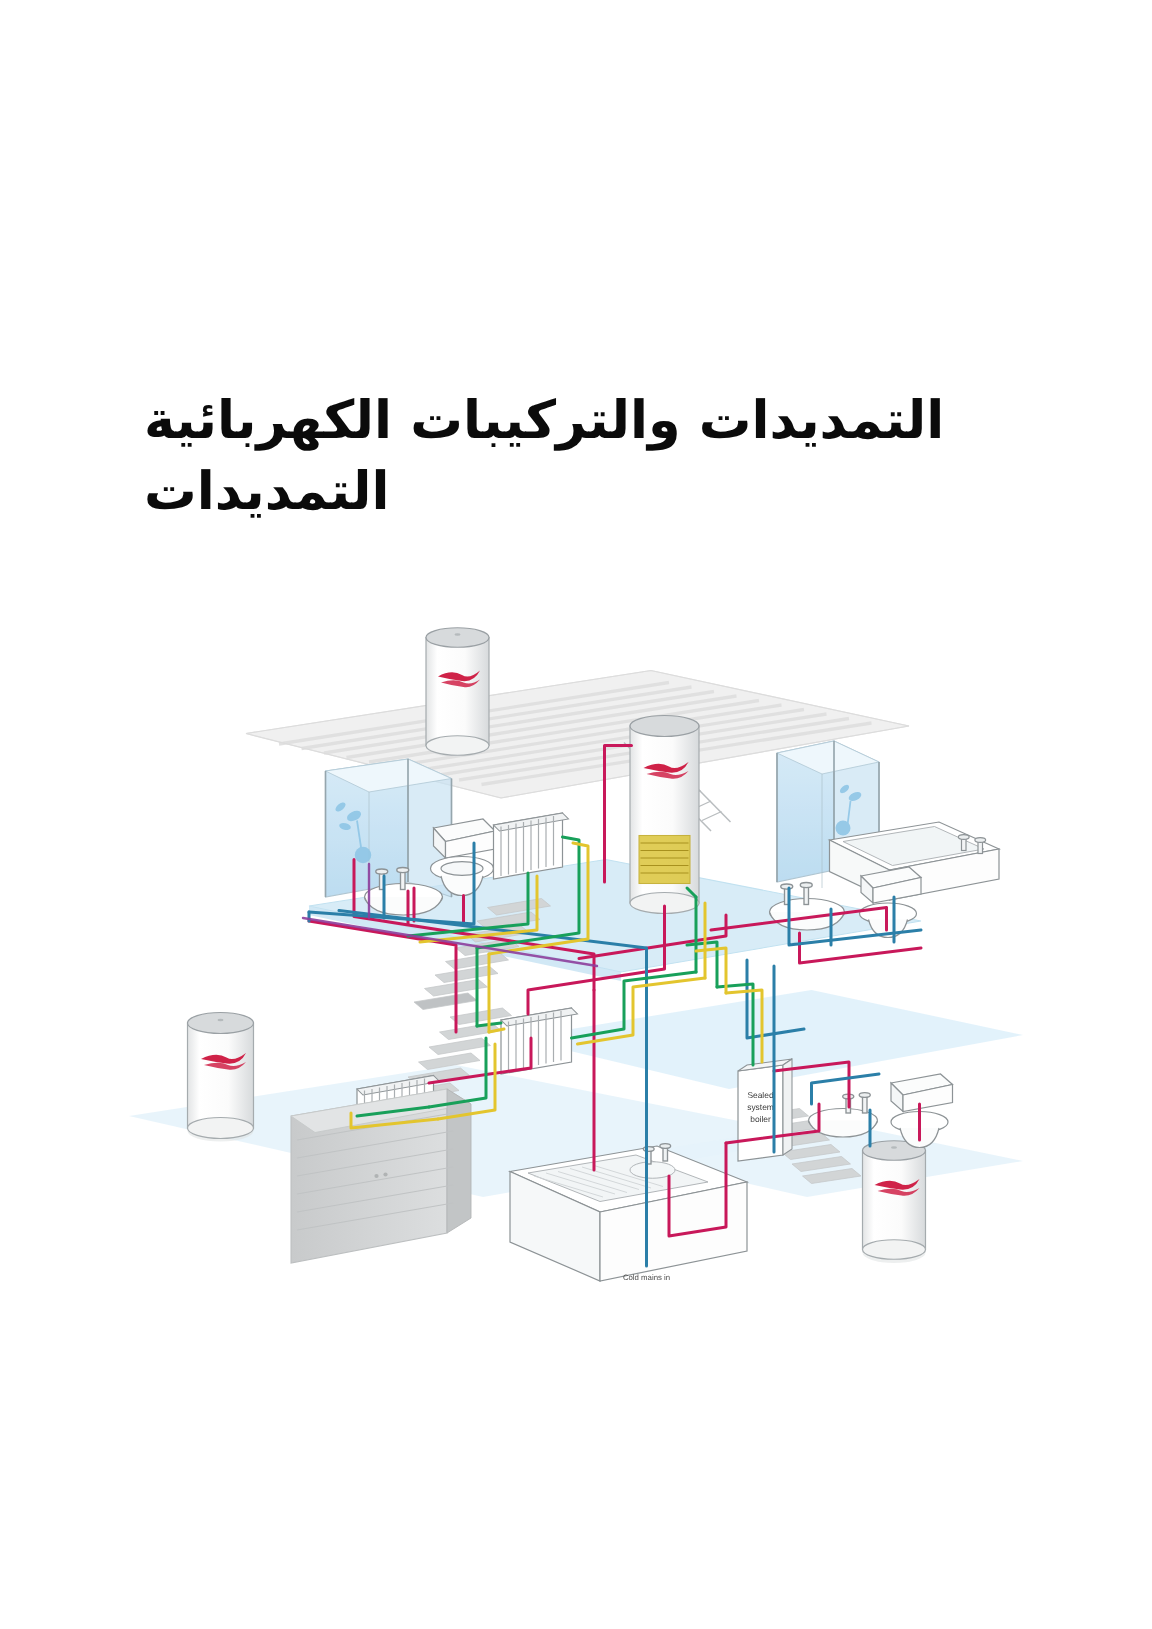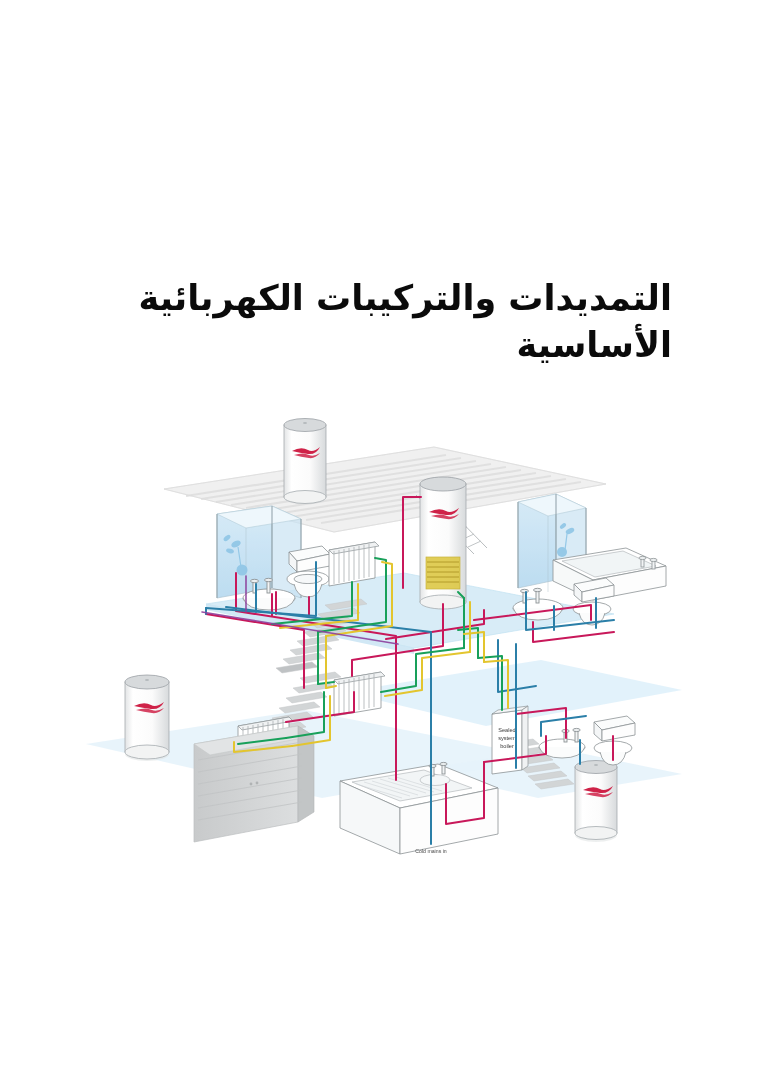--- a/index.html
+++ b/index.html
@@ -19,23 +19,23 @@
   .page {
     position: absolute;
     inset: 0;
     background: #ffffff;
   }
 
   
   .title-block {
     position: absolute;
     left: 96px;
-    top: 275px;
+    top: 258px;
     width: 576px;
-    text-align: right;
+    text-align: left;
     direction: rtl;
   }
   .title-line {
     font-family: "DejaVu Sans", "Liberation Serif", serif;
     font-weight: bold;
     font-size: 35px;
     line-height: 1.33;
     color: #0b0b0b;
     letter-spacing: 0px;
     white-space: nowrap;
@@ -63,21 +63,21 @@
     fill: #4a4a4a;
   }
 </style>
 </head>
 <body>
 
 <div class="page">
 
   <div class="title-block">
     <div class="title-line first">التمديدات والتركيبات الكهربائية</div>
-    <div class="title-line second">الأساسية</div>
+    <div class="title-line second">التمديدات</div>
   </div>
 
   <div class="diagram-wrap">
     <svg viewBox="0 0 596 470" xmlns="http://www.w3.org/2000/svg">
       <defs>
         <linearGradient id="cylG" x1="0" y1="0" x2="1" y2="0">
           <stop offset="0" stop-color="#e2e4e5"></stop>
           <stop offset="0.18" stop-color="#ffffff"></stop>
           <stop offset="0.62" stop-color="#fbfbfb"></stop>
           <stop offset="1" stop-color="#d7dadc"></stop>

